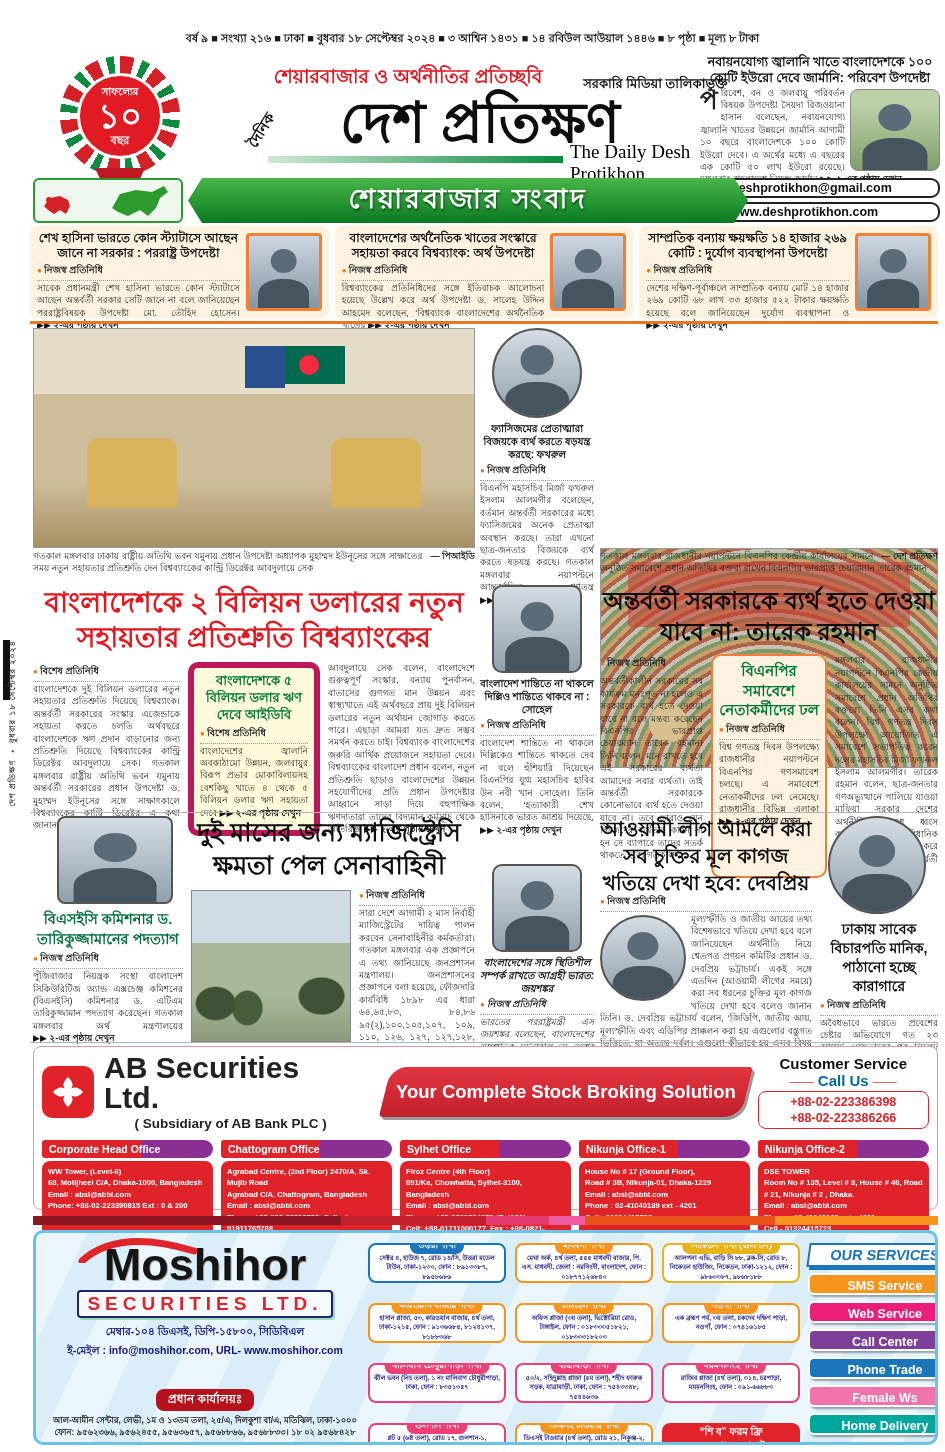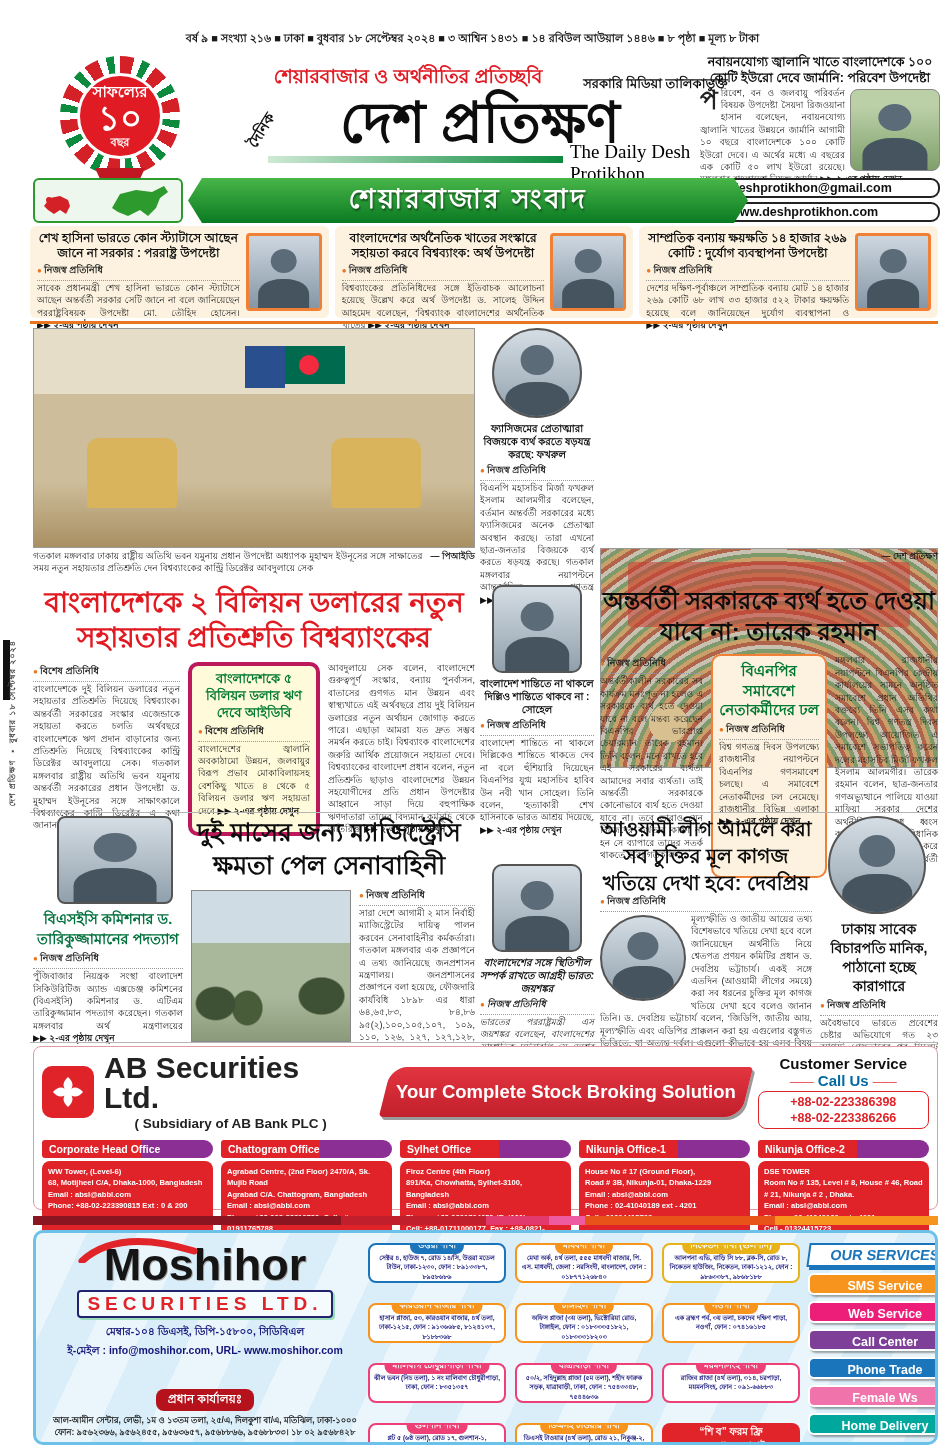--- a/index.html
+++ b/index.html
@@ -7,21 +7,21 @@
   .page { position:relative; width:945px; height:1452px; margin:0 auto; background:#fff; overflow:hidden; color:#111; }
   .abs { position:absolute; }
 
   
   .dateline { top:30px; left:0; width:100%; text-align:center; font-size:11px; font-weight:700; color:#1a1a1a; }
   .badge { top:56px; left:60px; width:120px; height:120px; border-radius:50%;
     background: repeating-conic-gradient(#d42027 0 14deg, #ffffff 14deg 22deg, #0c8a3e 22deg 30deg, #ffffff 30deg 36deg);
     display:flex; align-items:center; justify-content:center; }
   .badge-inner { width:86px; height:86px; border-radius:50%; background:#e01b24; border:3px solid #fff;
     color:#fff; display:flex; flex-direction:column; align-items:center; justify-content:center; line-height:1; }
-  .badge-top { font-size:15px; font-weight:700; }
+  .badge-top { font-size:10px; font-weight:700; }
   .badge-num { font-size:34px; font-weight:800; margin:2px 0; }
   .badge-bottom { font-size:11px; font-weight:700; }
   .badge-ribbon { top:168px; left:95px; width:50px; height:22px; background:#c01722; clip-path:polygon(0 0,100% 0,80% 100%,50% 60%,20% 100%); }
   .tagline { top:62px; left:243px; width:330px; text-align:center; color:#e01b24; font-size:19px; font-weight:800; }
   .listed { top:74px; left:568px; width:175px; font-size:13px; font-weight:800; color:#111; text-align:center; }
   .daily { top:118px; left:243px; font-size:15px; font-weight:800; transform:rotate(-58deg); color:#111; }
   .paper-title { top:80px; left:255px; width:450px; text-align:center; font-size:56px; font-weight:800; color:#0d0d0d; white-space:nowrap; overflow:hidden; }
   .green-bar { top:156px; left:268px; width:295px; height:7px; background:linear-gradient(90deg,#cfe9d4,#0c8a3e); }
   .eng-title { top:141px; left:570px; width:185px; font-family:"Liberation Serif","DejaVu Serif",serif; font-size:19px; color:#000; }
 
@@ -89,21 +89,21 @@
   .mc1 { top:328px; } .mc2 { top:585px; } .mc3 { top:864px;font-style:italic; }
   .port-c { width:90px; height:90px; margin:0 auto 4px; border:2px solid #555; border-radius:50%; background:linear-gradient(180deg,#d5dde4,#90a0ac); position:relative; overflow:hidden; }
   .port-r { width:90px; height:88px; margin:0 auto 4px; border:2px solid #555; border-radius:10px; background:linear-gradient(180deg,#d5dde4,#90a0ac); position:relative; overflow:hidden; }
   .midcol h3 { font-size:10px; font-weight:800; text-align:center; line-height:1.3; color:#0d0d0d; margin-bottom:2px; }
 
   
   .main-l { top:585px; left:33px; width:442px; }
   .main-l h1 { color:#e11a22; font-size:28px; font-weight:800; text-align:center; line-height:1.25; }
   .cols { display:flex; gap:8px; margin-top:7px; }
   .cols .c { flex:1; min-width:0; }
-  .box-y { width:132px; flex:none; background:#fffbda; border:4px solid #be185d; border-radius:10px; padding:5px 6px; }
+  .box-y { width:132px; flex:none; background:#fffbda; border:6px solid #be185d; border-radius:10px; padding:5px 6px; }
   .box-y h4 { color:#007a33; font-size:13px; font-weight:800; text-align:center; line-height:1.3; }
   .box-c { width:116px; flex:none; background:#fcf2df; border:2px solid #ef8035; border-radius:10px; padding:5px 6px; }
   .box-c h4 { color:#007a33; font-size:15px; font-weight:800; text-align:center; line-height:1.3; }
   .main-r { top:585px; left:600px; width:338px; }
   .main-r h1 { color:#0d0d0d; font-size:24px; font-weight:800; text-align:center; line-height:1.3; }
   .sect-rule { left:30px; width:908px; height:1px; background:#b5b5b5; }
 
   
   .bot-l { top:816px; left:33px; width:442px; height:226px; }
   .bsec-ph { position:absolute; left:24px; top:0; width:116px; height:88px; border:2px solid #555; border-radius:8px; background:linear-gradient(180deg,#d5dde4,#90a0ac); overflow:hidden;}
@@ -273,20 +273,21 @@
   <p class="abs cap cap-l">
     <span class="credit">— পিআইডি</span>
     <span>গতকাল মঙ্গলবার ঢাকায় রাষ্ট্রীয় অতিথি ভবন যমুনায় প্রধান উপদেষ্টা অধ্যাপক মুহাম্মদ ইউনূসের সঙ্গে সাক্ষাতের সময় নতুন সহায়তার প্রতিশ্রুতি দেন বিশ্বব্যাংকের কান্ট্রি ডিরেক্টর আবদুলায়ে সেক</span>
   </p>
 
   <div class="abs photo-r">
     <div class="stage"></div>
   </div>
   <p class="abs cap cap-r">
     <span class="credit">— দেশ প্রতিক্ষণ</span>
+    <span>গতকাল মঙ্গলবার রাজধানীর নয়াপল্টনে বিএনপির কেন্দ্রীয় কার্যালয়ের সামনে অনুষ্ঠিত সমাবেশে প্রধান অতিথির বক্তব্য রাখেন বিএনপির ভারপ্রাপ্ত চেয়ারম্যান তারেক রহমান</span>
   </p>
 
   <div class="abs midcol mc1">
     <div class="port-c sil"></div>
     <h3>ফ্যাসিজমের প্রেতাত্মারা বিজয়কে ব্যর্থ করতে ষড়যন্ত্র করছে: ফখরুল</h3>
     <div class="byline">নিজস্ব প্রতিনিধি</div>
     <p class="body-txt"><span>বিএনপি মহাসচিব মির্জা ফখরুল ইসলাম আলমগীর বলেছেন, বর্তমান অন্তর্বর্তী সরকারের মধ্যে ফ্যাসিজমের অনেক প্রেতাত্মা অবস্থান করছে। তারা এখনো ছাত্র-জনতার বিজয়কে ব্যর্থ করতে ষড়যন্ত্র করছে। গতকাল মঙ্গলবার নয়াপল্টনে আন্তর্জাতিক গণতন্ত্র</span>
       <span class="more">▶▶ ২-এর পৃষ্ঠায় দেখুন</span></p>
   </div>
 

